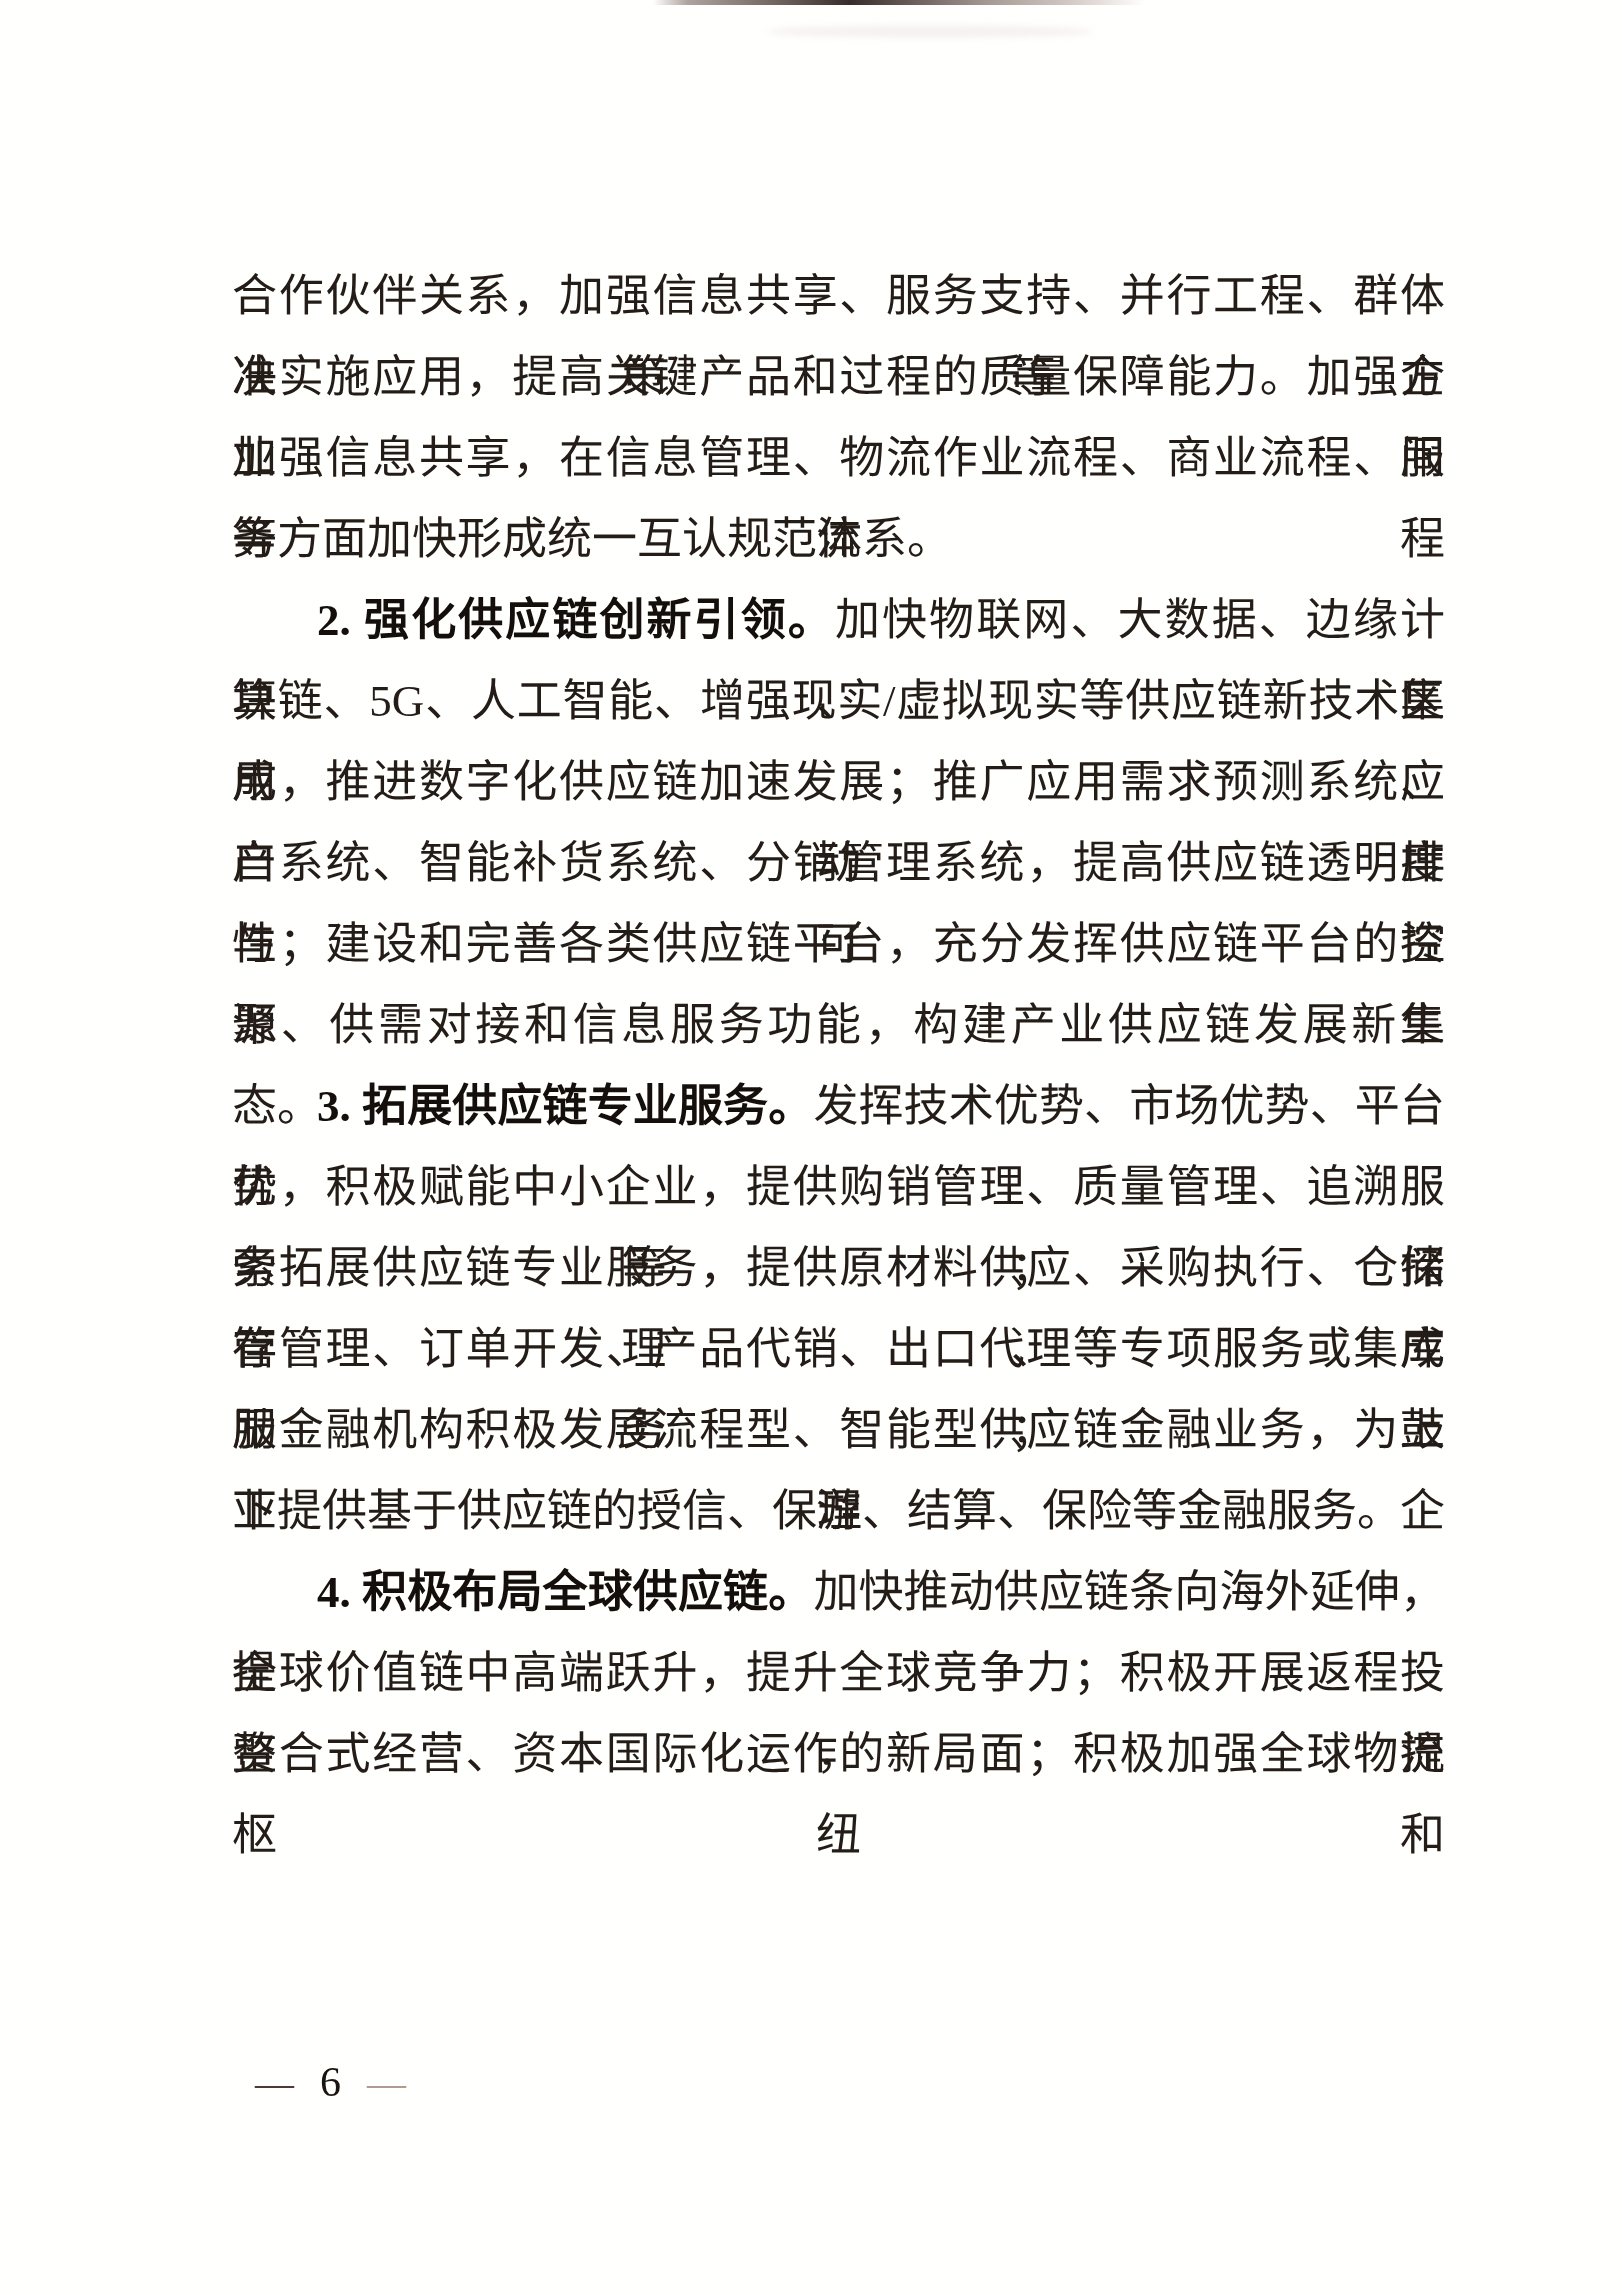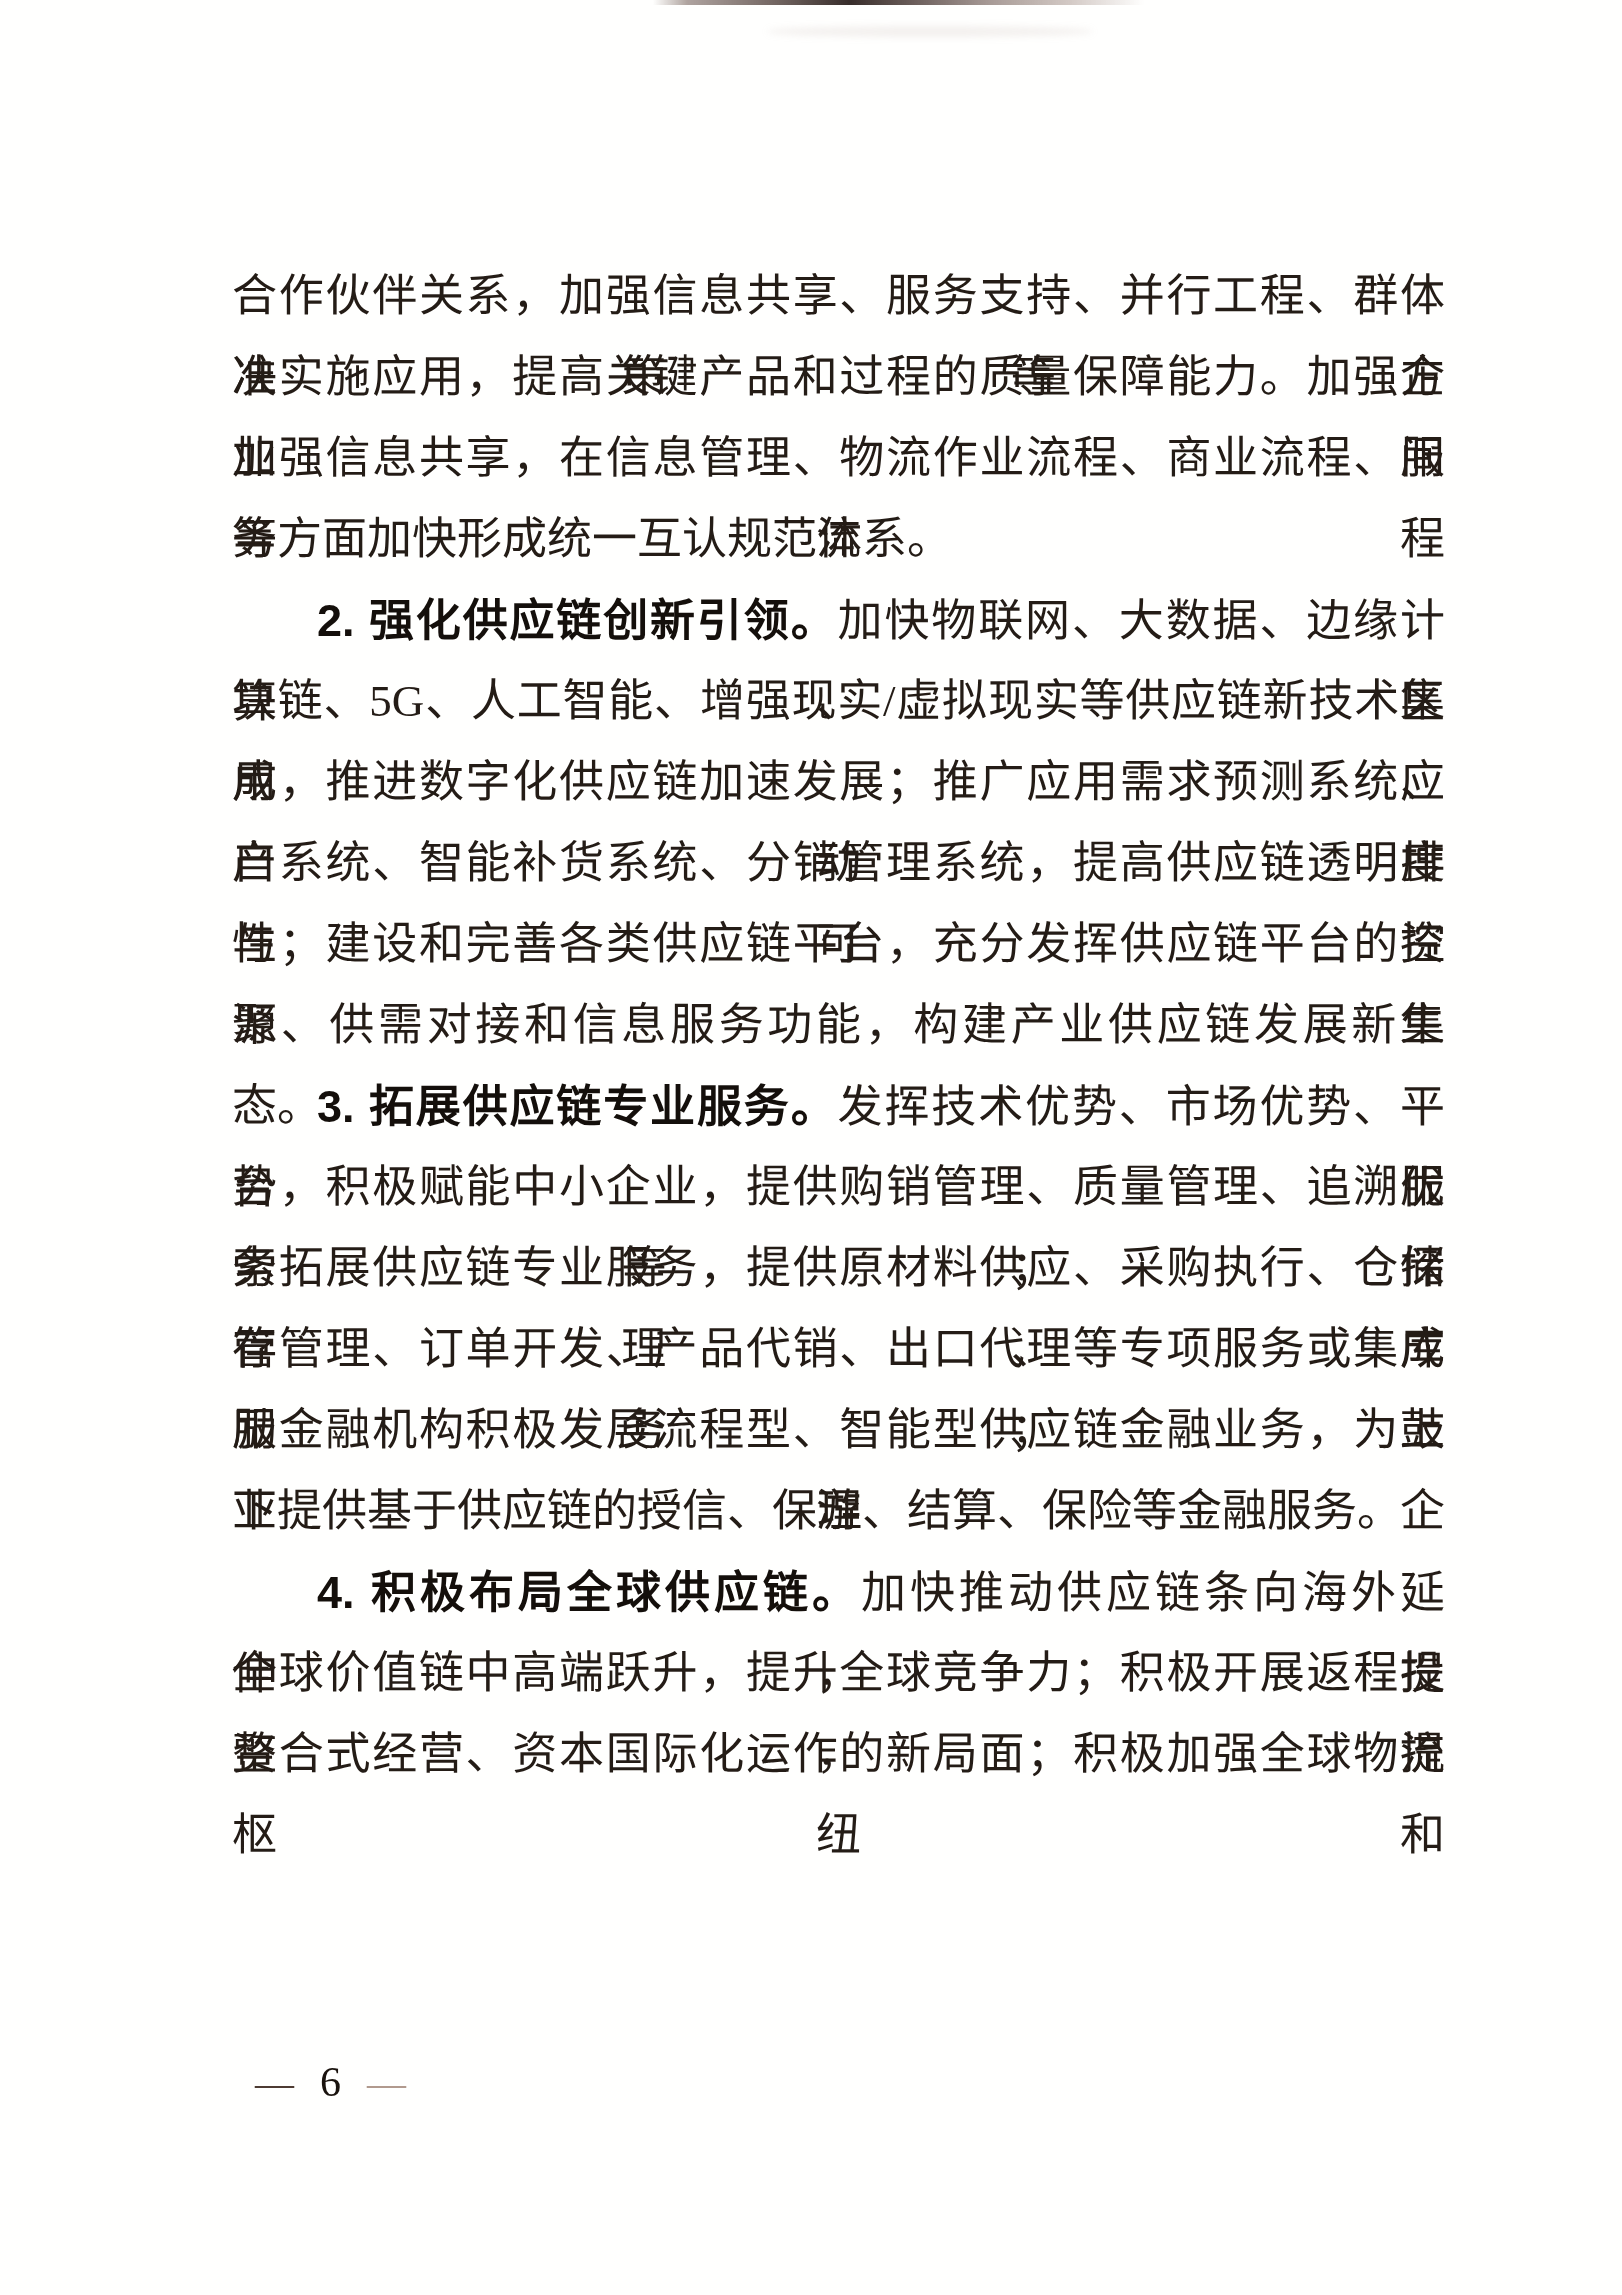--- a/index.html
+++ b/index.html
@@ -62,21 +62,21 @@
   }
   .line.para-end {
     text-align-last: left;
   }
   .line.indent {
     text-indent: 85px;
   }
   .heading-bold {
     font-weight: 700;
     color: #140f0b;
-    font-family: Liberation Sans, sans-serif;
+    font-family: Liberation Serif, serif;
   }
   .footer {
     position: absolute;
     left: 255px;
     top: 2058px;
     display: flex;
     align-items: center;
     gap: 26px;
     color: #2a211c;
   }

